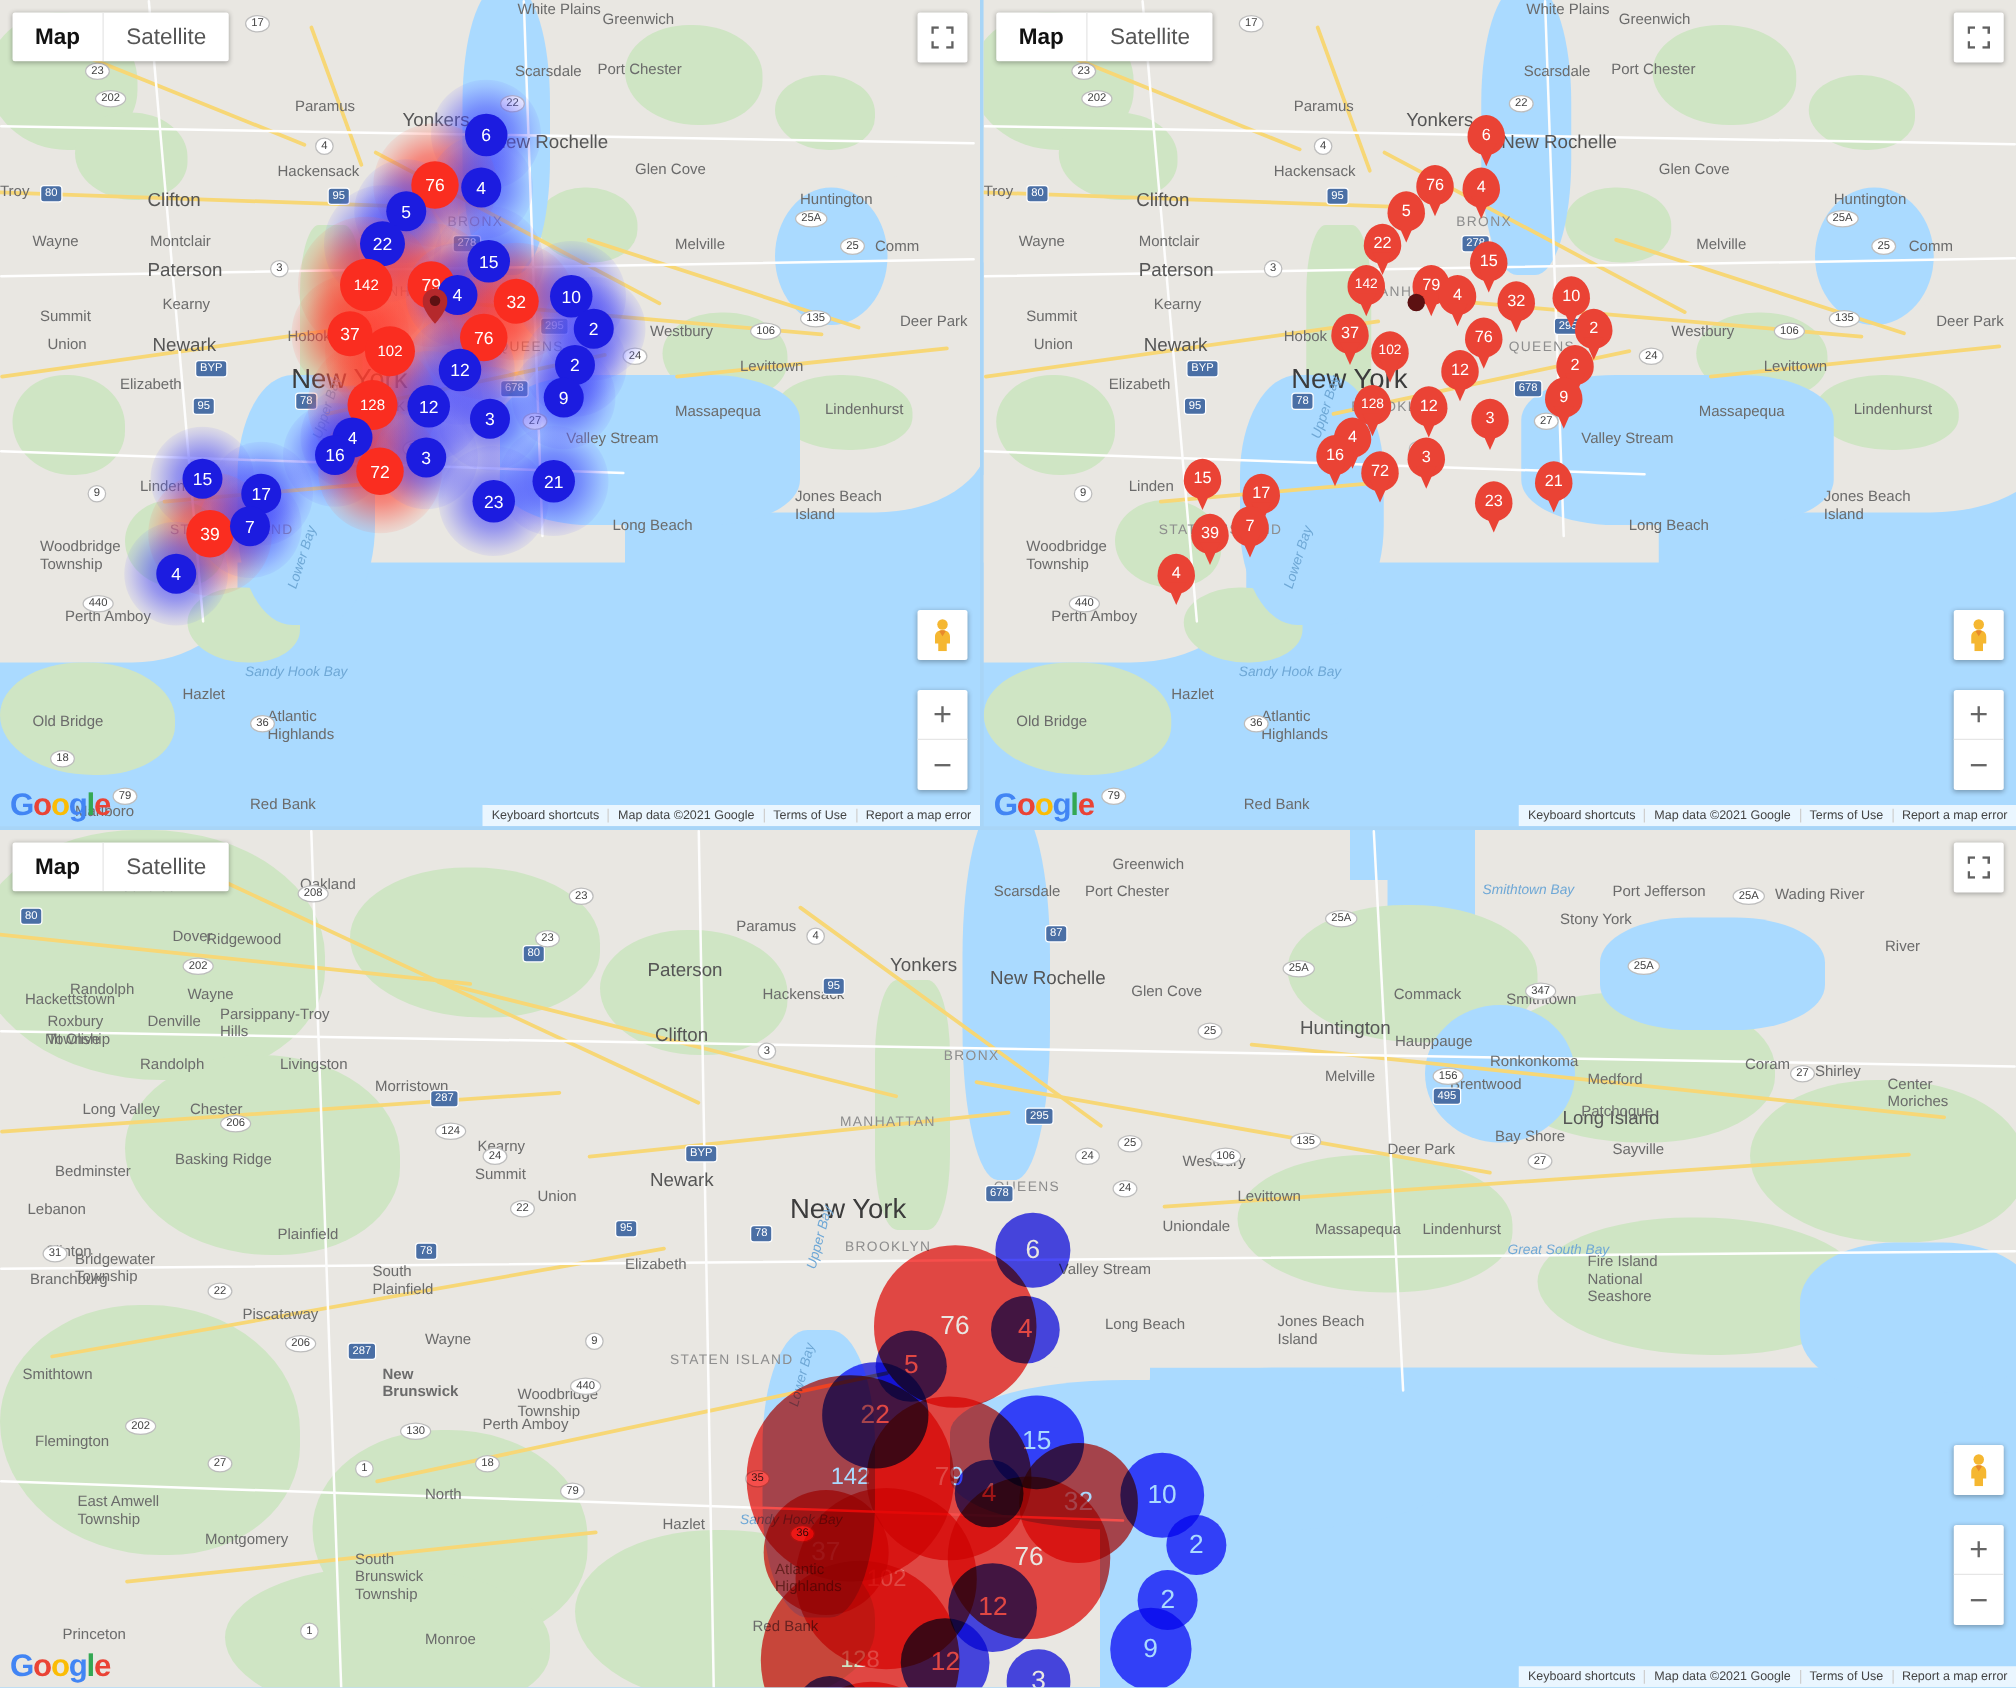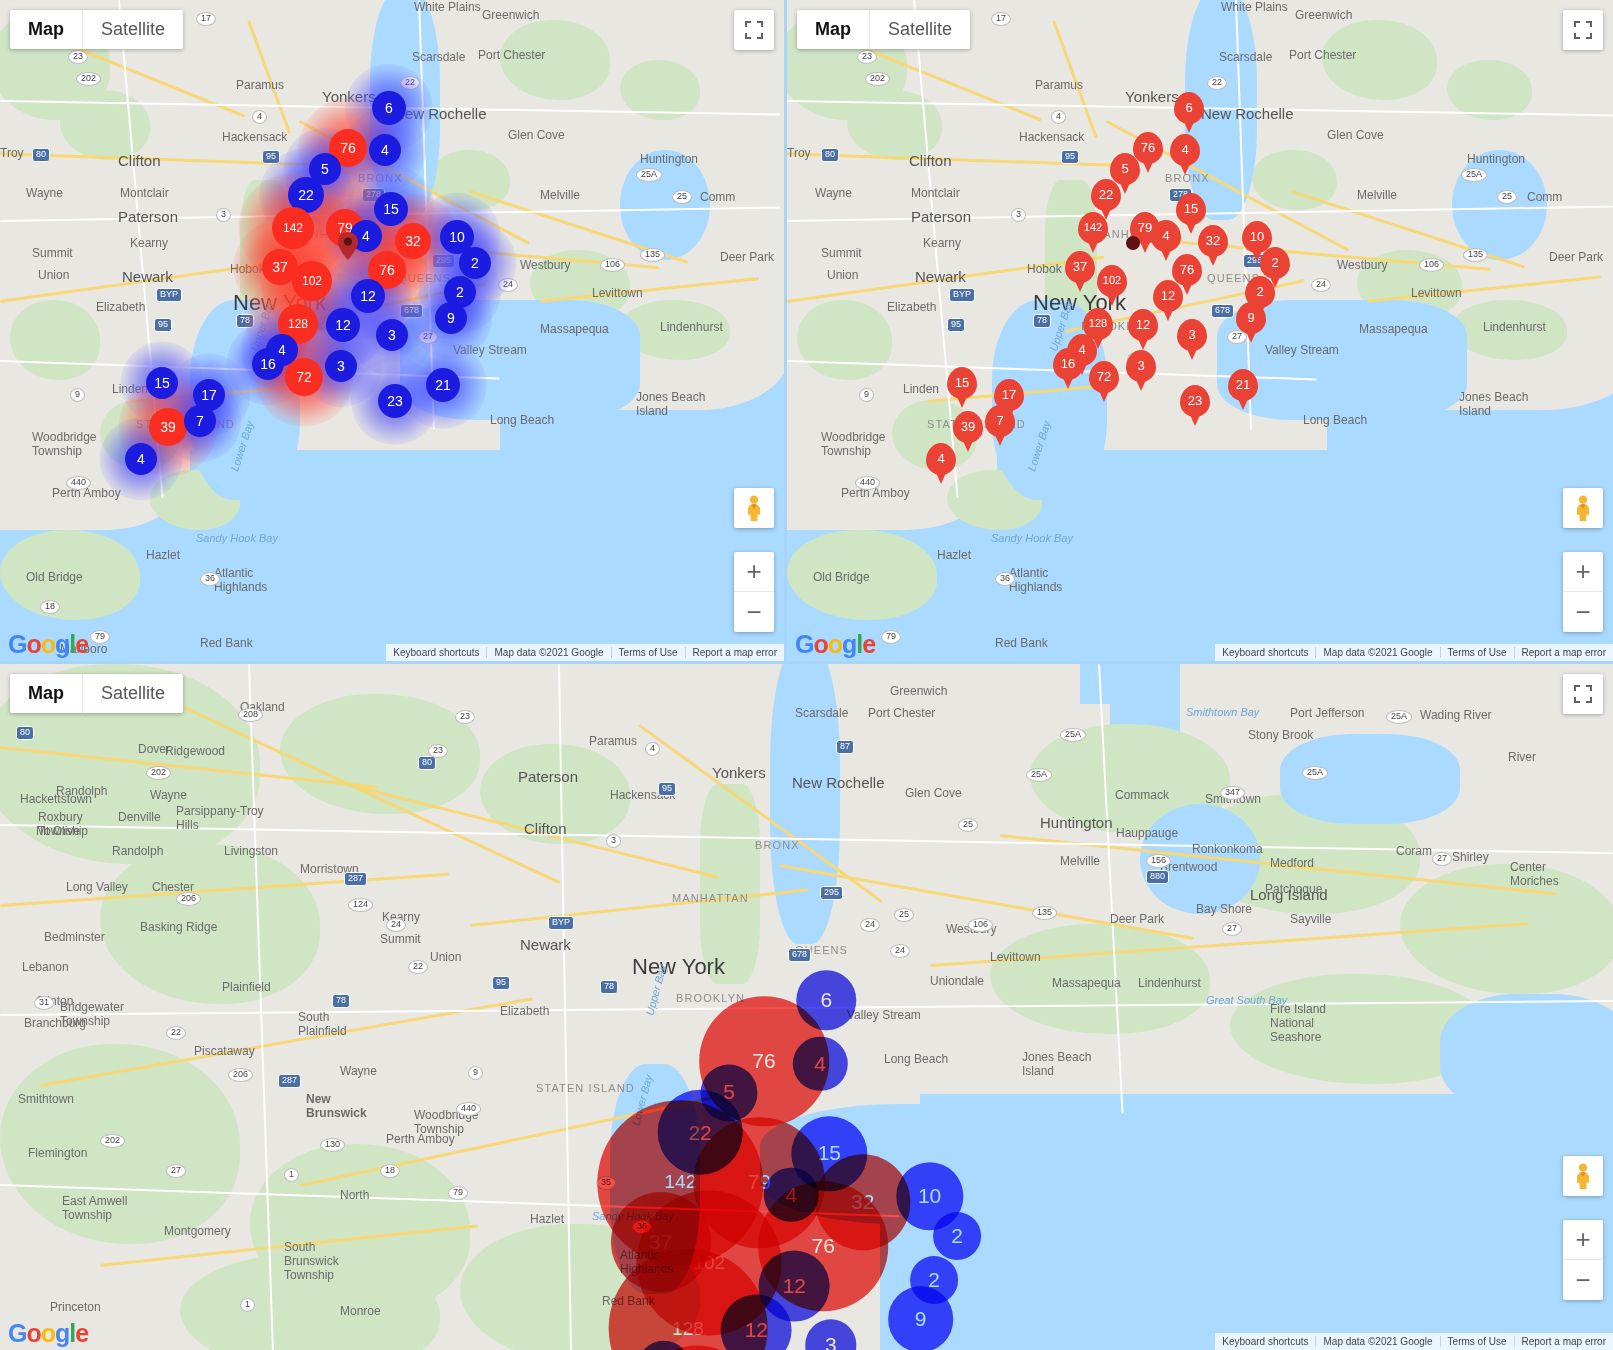--- a/index.html
+++ b/index.html
@@ -838,21 +838,21 @@
       <div class="placelabel mid" style="left:524px;top:156px;">Clifton</div>
       <div class="placelabel mid" style="left:1250px;top:222px;">Long Island</div>
       <div class="placelabel mid" style="left:1040px;top:150px;">Huntington</div>
       <div class="placelabel sm" style="left:500px;top:340px;">Elizabeth</div>
       <div class="placelabel sm" style="left:589px;top:70px;">Paramus</div>
       <div class="placelabel sm" style="left:610px;top:124px;">Hackensack</div>
       <div class="placelabel sm" style="left:795px;top:42px;">Scarsdale</div>
       <div class="placelabel sm" style="left:890px;top:20px;">Greenwich</div>
       <div class="placelabel sm" style="left:868px;top:42px;">Port Chester</div>
       <div class="placelabel sm" style="left:1290px;top:42px;">Port Jefferson</div>
-      <div class="placelabel sm" style="left:1248px;top:64px;">Stony Brook</div>
+      <div class="placelabel sm" style="left:1248px;top:64px;">Stony York</div>
       <div class="placelabel sm" style="left:1420px;top:44px;">Wading River</div>
       <div class="placelabel sm" style="left:1508px;top:86px;">River</div>
       <div class="placelabel sm" style="left:905px;top:122px;">Glen Cove</div>
       <div class="placelabel sm" style="left:1115px;top:124px;">Commack</div>
       <div class="placelabel sm" style="left:1205px;top:128px;">Smithtown</div>
       <div class="placelabel sm" style="left:1116px;top:162px;">Hauppauge</div>
       <div class="placelabel sm" style="left:1192px;top:178px;">Ronkonkoma</div>
       <div class="placelabel sm" style="left:1270px;top:192px;">Medford</div>
       <div class="placelabel sm" style="left:1396px;top:180px;">Coram</div>
       <div class="placelabel sm" style="left:1452px;top:186px;">Shirley</div>
@@ -937,21 +937,21 @@
       <div class="shield" style="left:658px;top:118px;">95</div>
       <div class="shield" style="left:836px;top:76px;">87</div>
       <div class="shield" style="left:344px;top:208px;">287</div>
       <div class="shield" style="left:548px;top:252px;">BYP</div>
       <div class="shield" style="left:492px;top:312px;">95</div>
       <div class="shield" style="left:600px;top:316px;">78</div>
       <div class="shield" style="left:332px;top:330px;">78</div>
       <div class="shield" style="left:278px;top:410px;">287</div>
       <div class="shield" style="left:820px;top:222px;">295</div>
       <div class="shield" style="left:788px;top:284px;">678</div>
-      <div class="shield" style="left:1146px;top:206px;">880</div>
+      <div class="shield" style="left:1146px;top:206px;">495</div>
       <div class="shield gray" style="left:238px;top:44px;">208</div>
       <div class="shield gray" style="left:146px;top:102px;">202</div>
       <div class="shield gray" style="left:428px;top:80px;">23</div>
       <div class="shield gray" style="left:455px;top:46px;">23</div>
       <div class="shield gray" style="left:645px;top:78px;">4</div>
       <div class="shield gray" style="left:606px;top:170px;">3</div>
       <div class="shield gray" style="left:348px;top:234px;">124</div>
       <div class="shield gray" style="left:386px;top:254px;">24</div>
       <div class="shield gray" style="left:176px;top:228px;">206</div>
       <div class="shield gray" style="left:408px;top:296px;">22</div>

